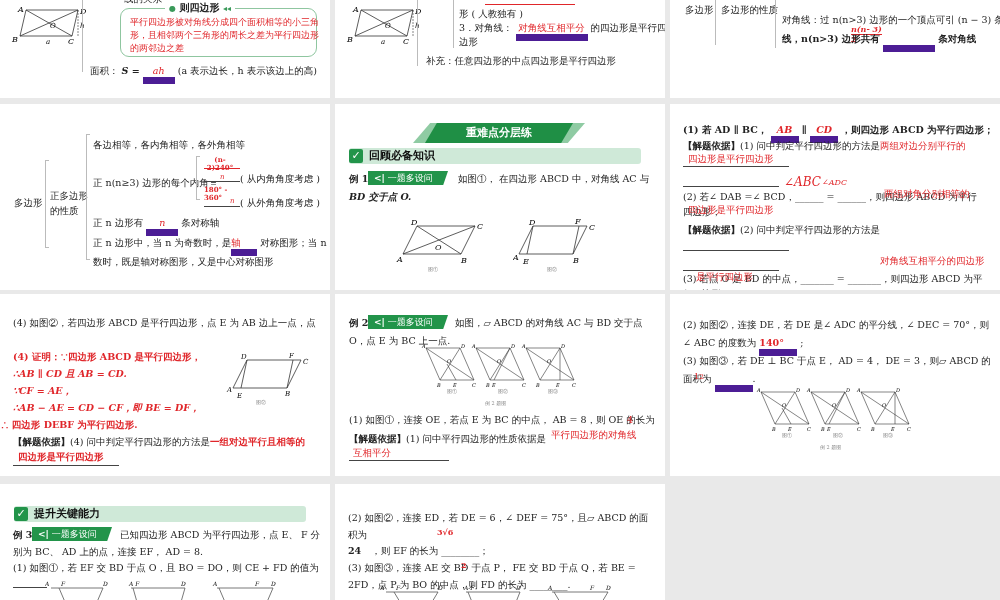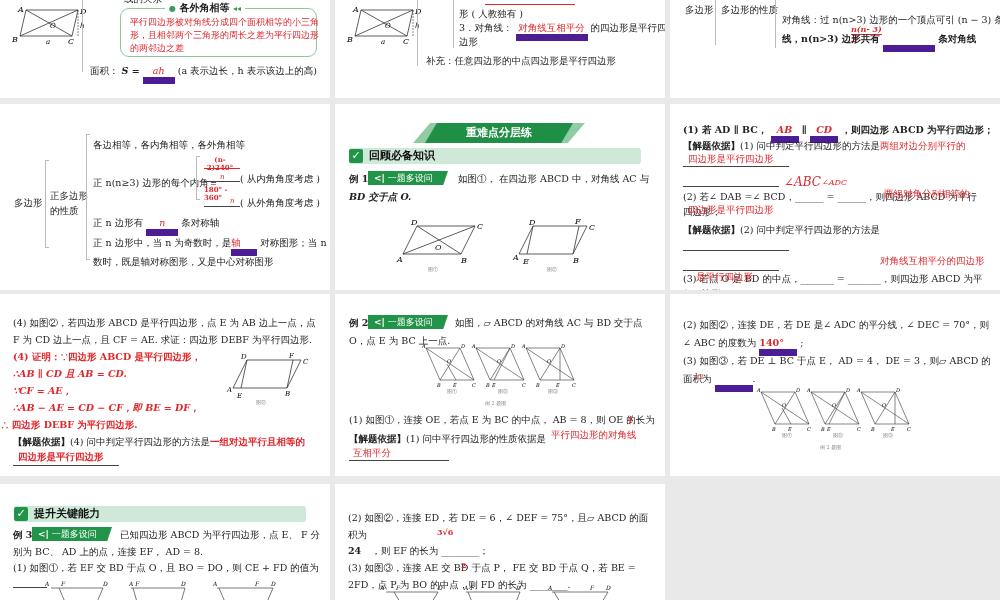--- a/index.html
+++ b/index.html
@@ -39,21 +39,21 @@
       <text x="58" y="42" font-size="8">C</text>
     <text x="40" y="26" font-size="7">O</text>
       <text x="36" y="42" font-size="7">a</text>
     <text x="70" y="26" font-size="7">h</text>
   </svg>
   <div class="vl" style="left:82px;top:0;height:72px;"></div>
   <div class="t" style="left:124px;top:-8px;">线的关系</div>
   <div style="position:absolute;left:120px;top:8px;width:195px;height:47px;border:1px solid #8fc6a0;border-radius:9px;"></div>
   <div style="position:absolute;left:165px;top:2px;background:#fff;padding:0 4px;font-family:'DejaVu Sans',sans-serif;font-weight:bold;font-size:10px;line-height:12px;">
     <span style="color:#3a9a5a;font-size:8px;">●</span>
-    <span>各外角相等</span>
+    <span>则四边形</span>
     <span style="color:#3a9a5a;font-size:8px;">◂◂</span>
   </div>
   <div class="t r" style="left:130px;top:16px;font-size:9px;">平行四边形被对角线分成四个面积相等的小三角</div>
   <div class="t r" style="left:130px;top:29px;font-size:9px;">形，且相邻两个三角形的周长之差为平行四边形</div>
   <div class="t r" style="left:130px;top:42px;font-size:9px;">的两邻边之差</div>
   <div class="t" style="left:90px;top:64px;">
     <span>面积：</span>
     <span class="i b">S =</span>
     <span class="ul i" style="width:32px;">ah</span>
     <span>(a 表示边长，h 表示该边上的高)</span>
@@ -203,21 +203,20 @@
   <div class="hl" style="left:13px;top:146px;width:106px;"></div>
   <div class="hl" style="left:13px;top:166px;width:96px;"></div>
   <div class="t r" style="left:210px;top:150px;">对角线互相平分的四边形</div>
   <div class="t" style="left:13px;top:168px;">(3) 若点 O 是 BD 的中点，_______ = _______，则四边形 ABCD 为平</div>
   <div class="t r" style="left:26px;top:166px;">是平行四边形</div>
   <div class="t" style="left:13px;top:183px;">行四边形</div>
 </div>
 
 <div class="slide" style="left:0;top:294px;width:330px;height:182px;">
   <div class="t" style="left:13px;top:22px;">(4) 如图②，若四边形 ABCD 是平行四边形，点 E 为 AB 边上一点，点</div>
-  <div class="t" style="left:13px;top:39px;">F 为 CD 边上一点，且 CF = AE. 求证：四边形 DEBF 为平行四边形.</div>
   <div class="t r b" style="left:13px;top:56px;">(4) 证明：∵四边形 ABCD 是平行四边形，</div>
   <div class="t r b i" style="left:13px;top:73px;">∴AB ∥ CD 且 AB = CD.</div>
   <div class="t r b i" style="left:13px;top:90px;">∵CF = AE，</div>
   <div class="t r b i" style="left:13px;top:107px;">∴AB − AE = CD − CF，即 BE = DF，</div>
   <div class="t r b" style="left:1px;top:124px;">∴ 四边形 DEBF 为平行四边形.</div>
   <svg style="position:absolute;left:225px;top:56px;" width="90" height="50">
     <polygon points="22,10 76,10 62,38 8,38" fill="none" stroke="#333" stroke-width="0.8"></polygon>
     <line x1="22" y1="10" x2="16" y2="38" stroke="#333" stroke-width="0.8"></line>
     <line x1="68" y1="10" x2="62" y2="38" stroke="#333" stroke-width="0.8"></line>
     <text x="16" y="9" font-size="7">D</text>

